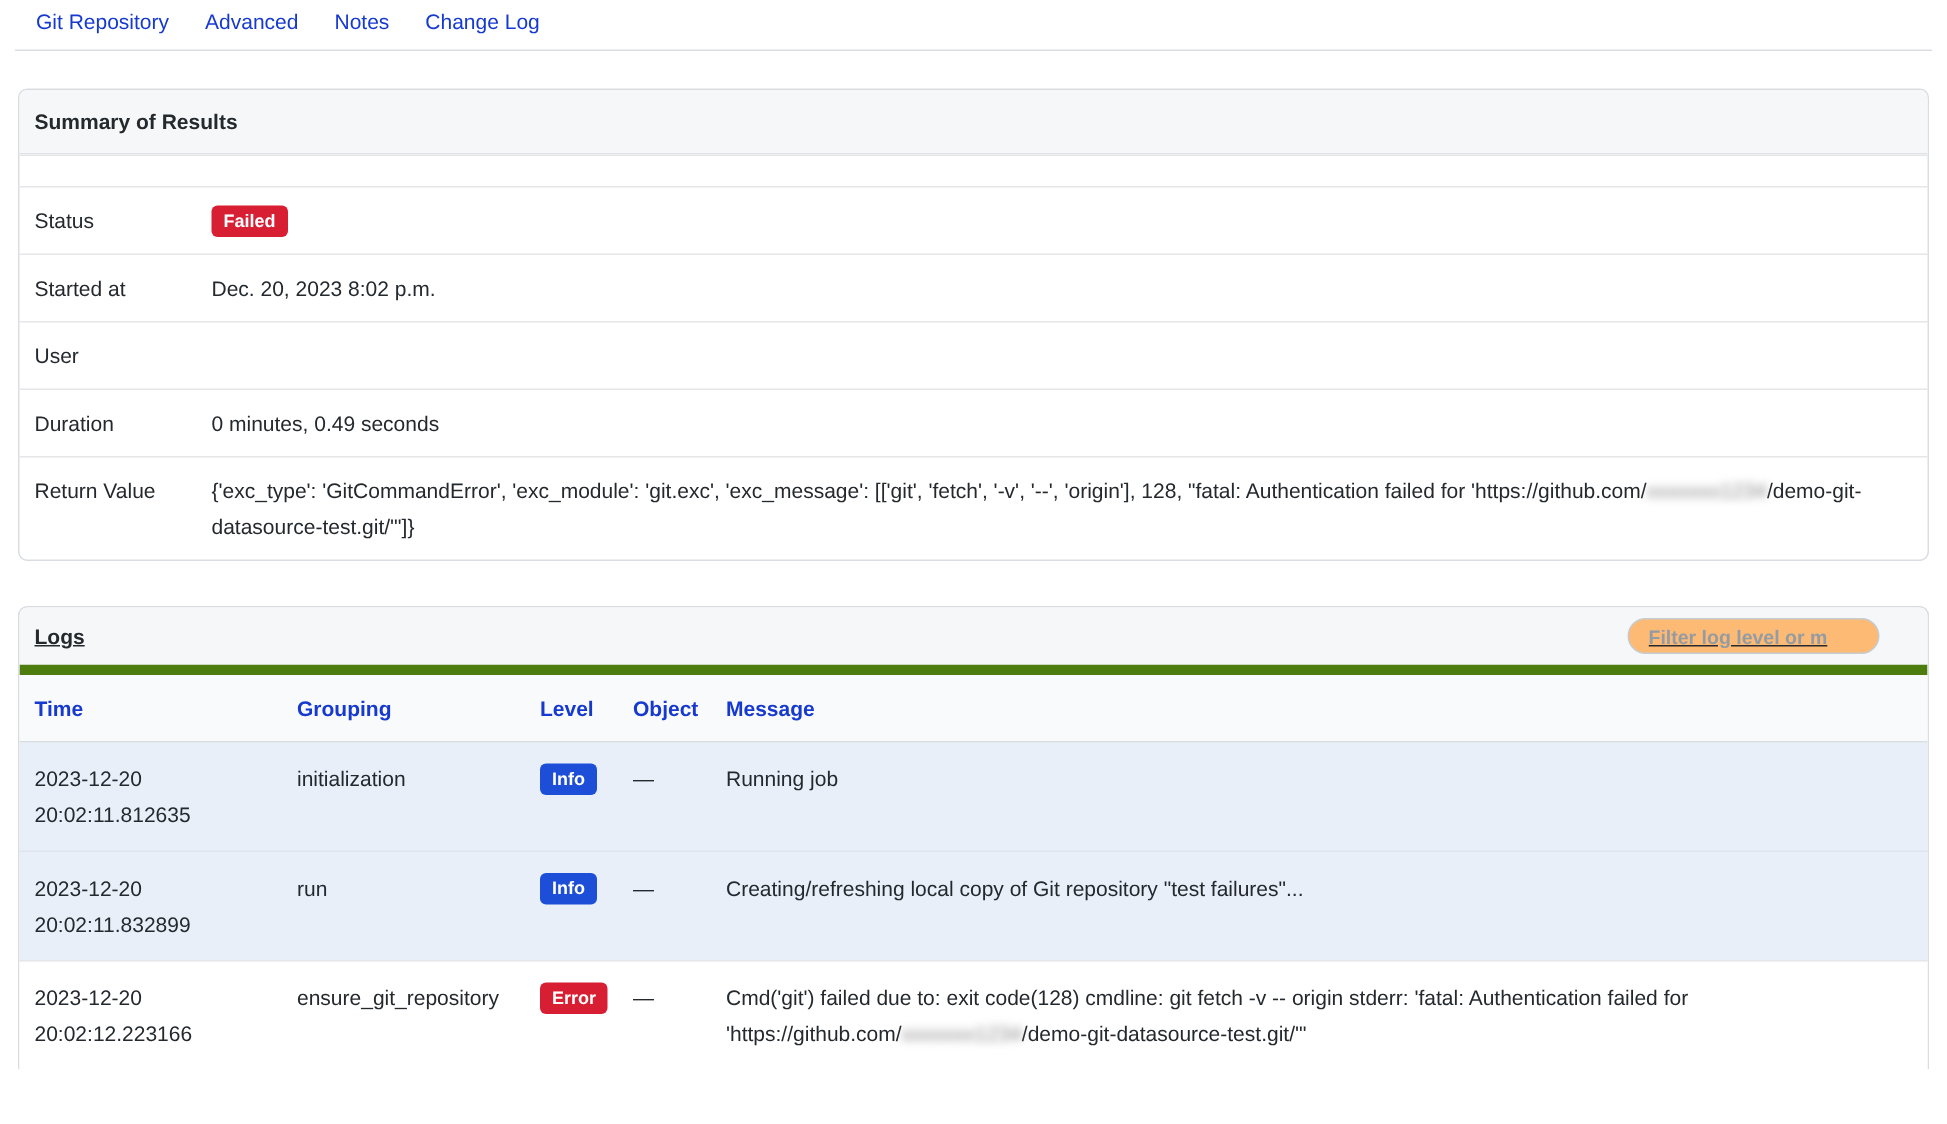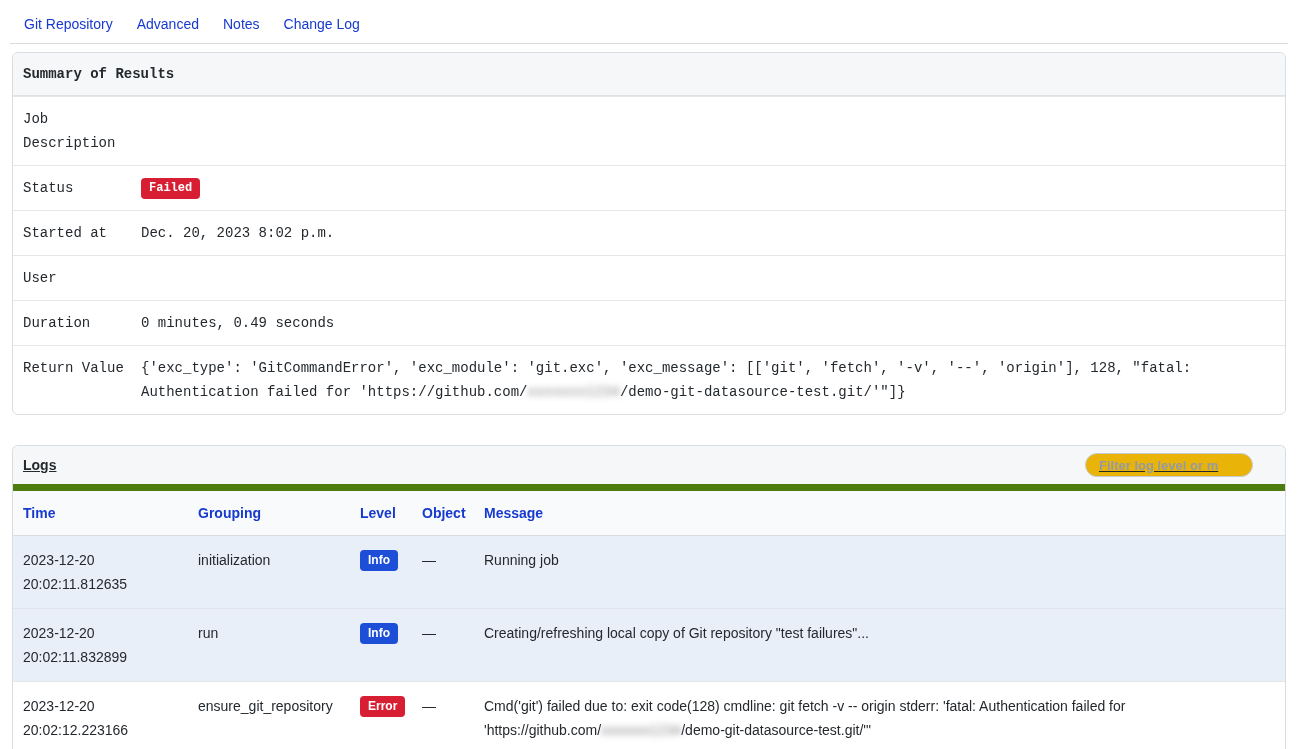--- a/index.html
+++ b/index.html
@@ -13,21 +13,21 @@
     color: #24292e;
   }
 
   
   .tabbar {
     display: flex;
     align-items: flex-end;
     margin: 0 10px;
     padding: 5px 2px 0;
     border-bottom: 1px solid #d9dde2;
-    height: 44px;
+    height: 34px;
   }
   .tab {
     padding: 9px 12px 11px;
     color: #1639d0;
     cursor: pointer;
     white-space: nowrap;
     margin-bottom: 0;
   }
   .tab.active {
     color: #2d90e9;
@@ -39,21 +39,21 @@
     padding: 9px 14px 11px;
   }
 
   
   .card {
     margin: 0 12px;
     border: 1px solid #d9dde1;
     border-radius: 6px;
     background: #fff;
   }
-  .card.summary { margin-top: 8px; font-family: Liberation Mono, monospace; }
+  .card.summary { margin-top: 25px; }
   .card.logs { margin-top: 30px; border-bottom: none; border-radius: 6px 6px 0 0; }
   .card-header {
     background: #f6f7f8;
     border-bottom: 1px solid #e0e2e5;
     border-radius: 6px 6px 0 0;
     padding: 9px 10px;
     font-weight: bold;
     line-height: 24px;
   }
 
@@ -103,21 +103,21 @@
     height: 24px;
     margin-right: 22px;
     border: 1px solid #c6cbd1;
     border-radius: 999px;
     padding: 0 13px;
     font-family: "Liberation Sans", sans-serif;
     font-size: 13px;
     font-weight: bold;
     color: #555;
     outline: none;
-    background: #eab308;
+    background: #fdba74;
   }
   .filter-input::placeholder { color: #949ba3; font-weight: bold; }
 
   
   table.logtable {
     width: 100%;
     border-collapse: collapse;
     table-layout: fixed;
   }
   .logtable th {
@@ -153,22 +153,20 @@
   <div class="tab">Git Repository</div>
   <div class="tab">Advanced</div>
   <div class="tab">Notes</div>
   <div class="tab">Change Log</div>
 </nav>
 
 <section class="card summary">
   <div class="card-header">Summary of Results</div>
 
   <div class="srow">
-    <div class="slabel">Job
-Description</div>
     <div class="svalue"></div>
   </div>
 
   <div class="srow">
     <div class="slabel">Status</div>
     <div class="svalue">
       <span class="badge badge-danger">Failed</span>
     </div>
   </div>
 

